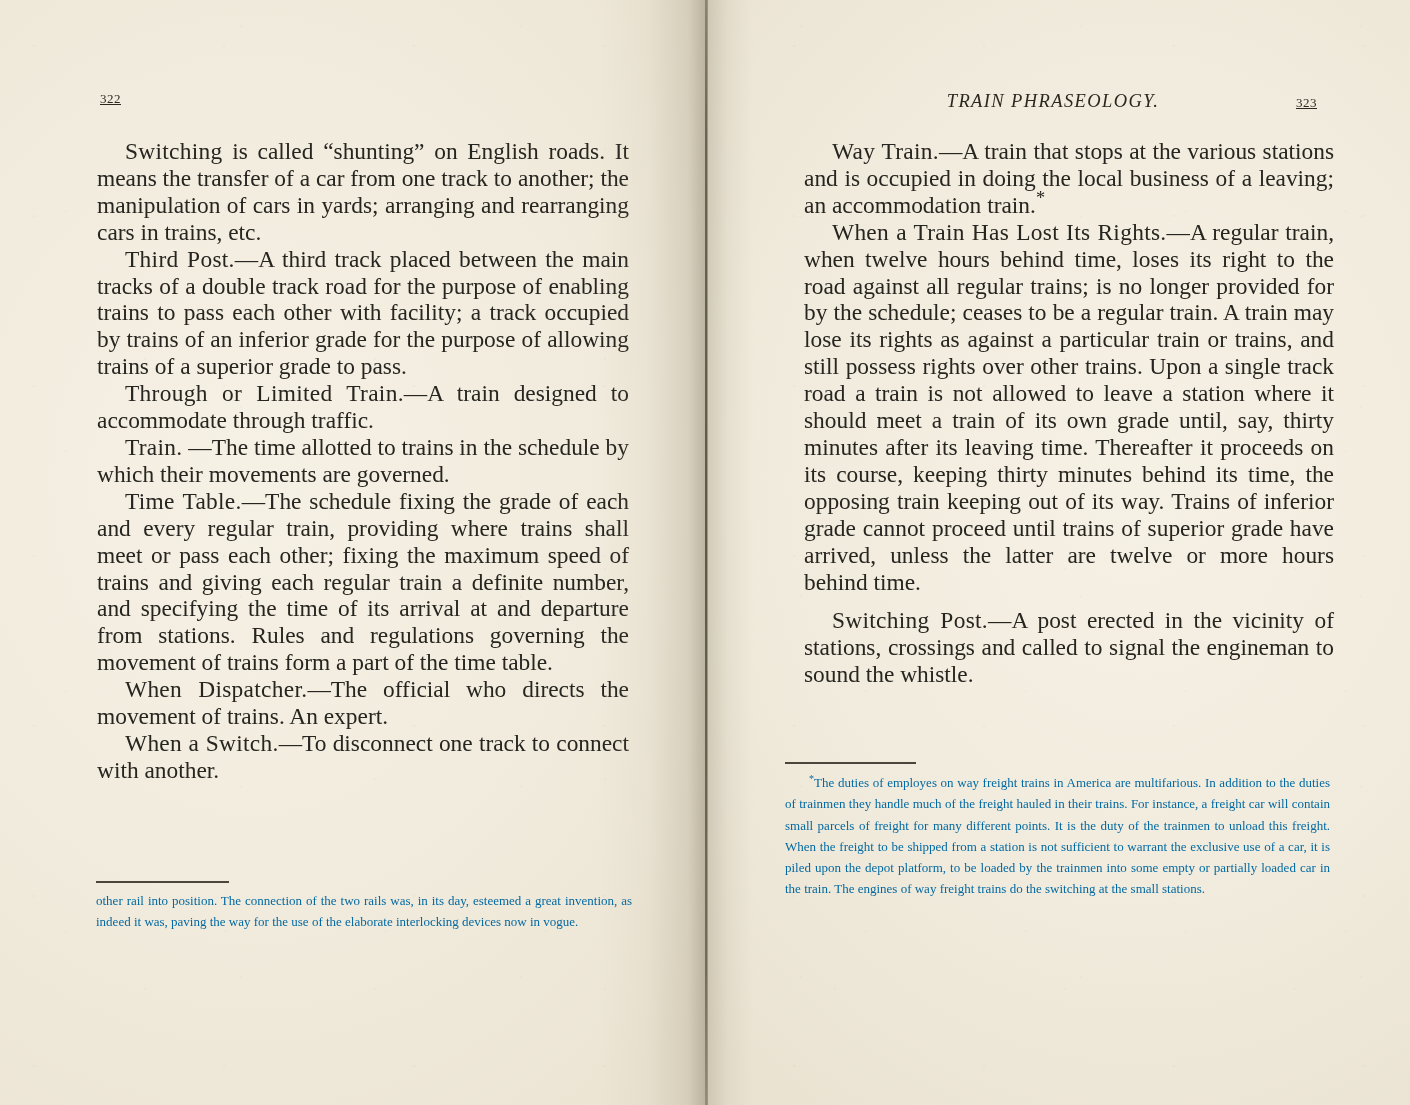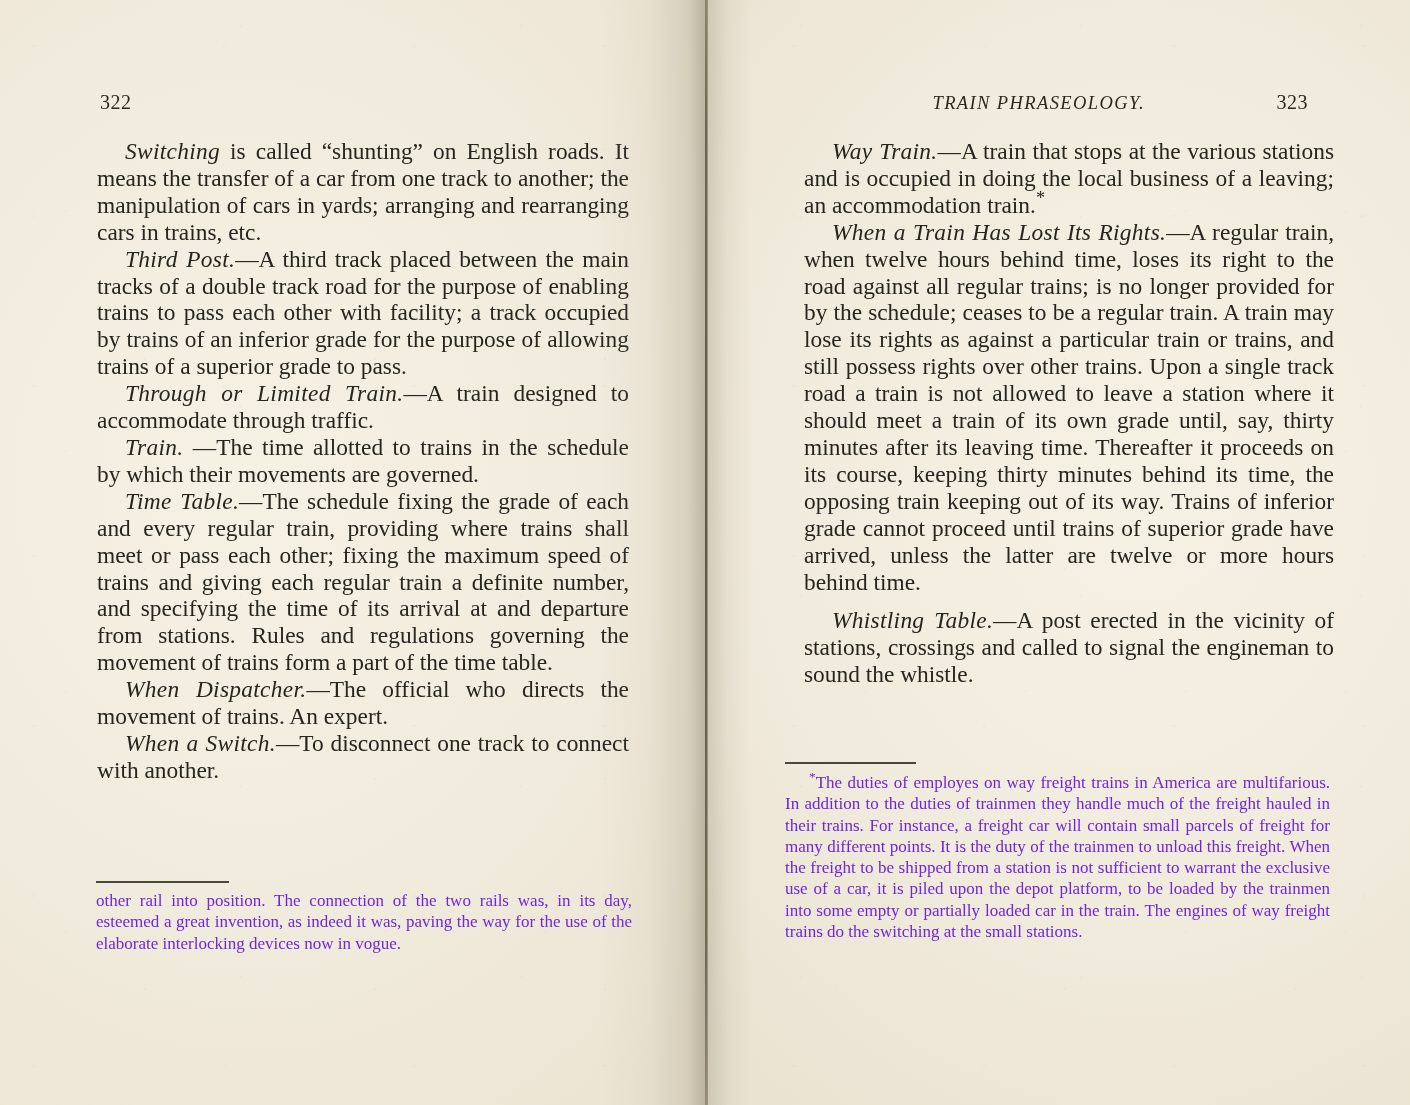--- a/index.html
+++ b/index.html
@@ -86,26 +86,27 @@
     top: 91px;
     height: 26px;
     display: flex;
     align-items: baseline;
     font-size: 18.5px;
     font-style: italic;
     letter-spacing: 1.4px;
     color: #2b2820;
   }
   .left .runhead  { left: 100px; width: 540px; }
-  .right .runhead { left: 56px;  width: 545px; }
+  .right .runhead { left: 65px;  width: 545px; }
 
   .folio {
     font-style: normal;
-    font-size: 20px;
+    font-size: 13px;
     letter-spacing: 0.5px;
+    text-decoration: underline;
   }
   .runtitle { flex: 1; text-align: center; }
   .left  .runtitle { padding-right: 52px; }
   .right .runtitle { padding-left: 38px; }
 
   
   .column {
     position: absolute;
     font-size: 23.4px;
     line-height: 26.9px;
@@ -116,31 +117,30 @@
   .left .column  { left: 97px; top: 138px; width: 532px; }
   .right .column { left: 97px; top: 138px; width: 530px; }
 
   .column p {
     margin: 0;
     text-indent: 28px;
   }
   .column p.gap-before { margin-top: 12px; }
 
   .term {
-    font-style: italic;
     letter-spacing: 0.3px;
   }
 
   
   .footnote {
     position: absolute;
-    font-size: 17px;
+    font-size: 13px;
     line-height: 21.3px;
     text-align: justify;
-    color: #6d28d9;
+    color: #0369a1;
   }
   .left  .footnote { left: 96px; top: 890px; width: 536px; }
   .right .footnote { left: 78px; top: 772px; width: 545px; }
 
   .footnote p {
     margin: 0;
     text-indent: 0;
   }
   .footnote p.indented { text-indent: 24px; }
 
@@ -225,21 +225,21 @@
     </div>
 
     <div class="column">
       <p>
         <span class="term">Way Train.</span><span>—A train that stops at the various stations and is occupied in doing the local business of a leaving; an accommodation train.</span><span class="sup">*</span>
       </p>
       <p>
         <span class="term">When a Train Has Lost Its Rights.</span><span>—A regular train, when twelve hours behind time, loses its right to the road against all regular trains; is no longer provided for by the schedule; ceases to be a regular train.  A train may lose its rights as against a particular train or trains, and still possess rights over other trains.  Upon a single track road a train is not allowed to leave a station where it should meet a train of its own grade until, say, thirty minutes after its leaving time.  Thereafter it proceeds on its course, keeping thirty minutes behind its time, the opposing train keeping out of its way.  Trains of inferior grade cannot proceed until trains of superior grade have arrived, unless the latter are twelve or more hours behind time.</span>
       </p>
       <p class="gap-before">
-        <span class="term">Whistling Table.</span><span>—A post erected in the vicinity of stations, crossings and called to signal the engineman to sound the whistle.</span>
+        <span class="term">Switching Post.</span><span>—A post erected in the vicinity of stations, crossings and called to signal the engineman to sound the whistle.</span>
       </p>
     </div>
 
     <div class="fn-rule"></div>
 
     <div class="footnote">
       <p class="indented"><span class="sup">*</span><span>The duties of employes on way freight trains in America are multifarious.  In addition to the duties of trainmen they handle much of the freight hauled in their trains.  For instance, a freight car will contain small parcels of freight for many different points.  It is the duty of the trainmen to unload this freight.  When the freight to be shipped from a station is not sufficient to warrant the exclusive use of a car, it is piled upon the depot platform, to be loaded by the trainmen into some empty or partially loaded car in the train.  The engines of way freight trains do the switching at the small stations.</span></p>
     </div>
   </div>
 

